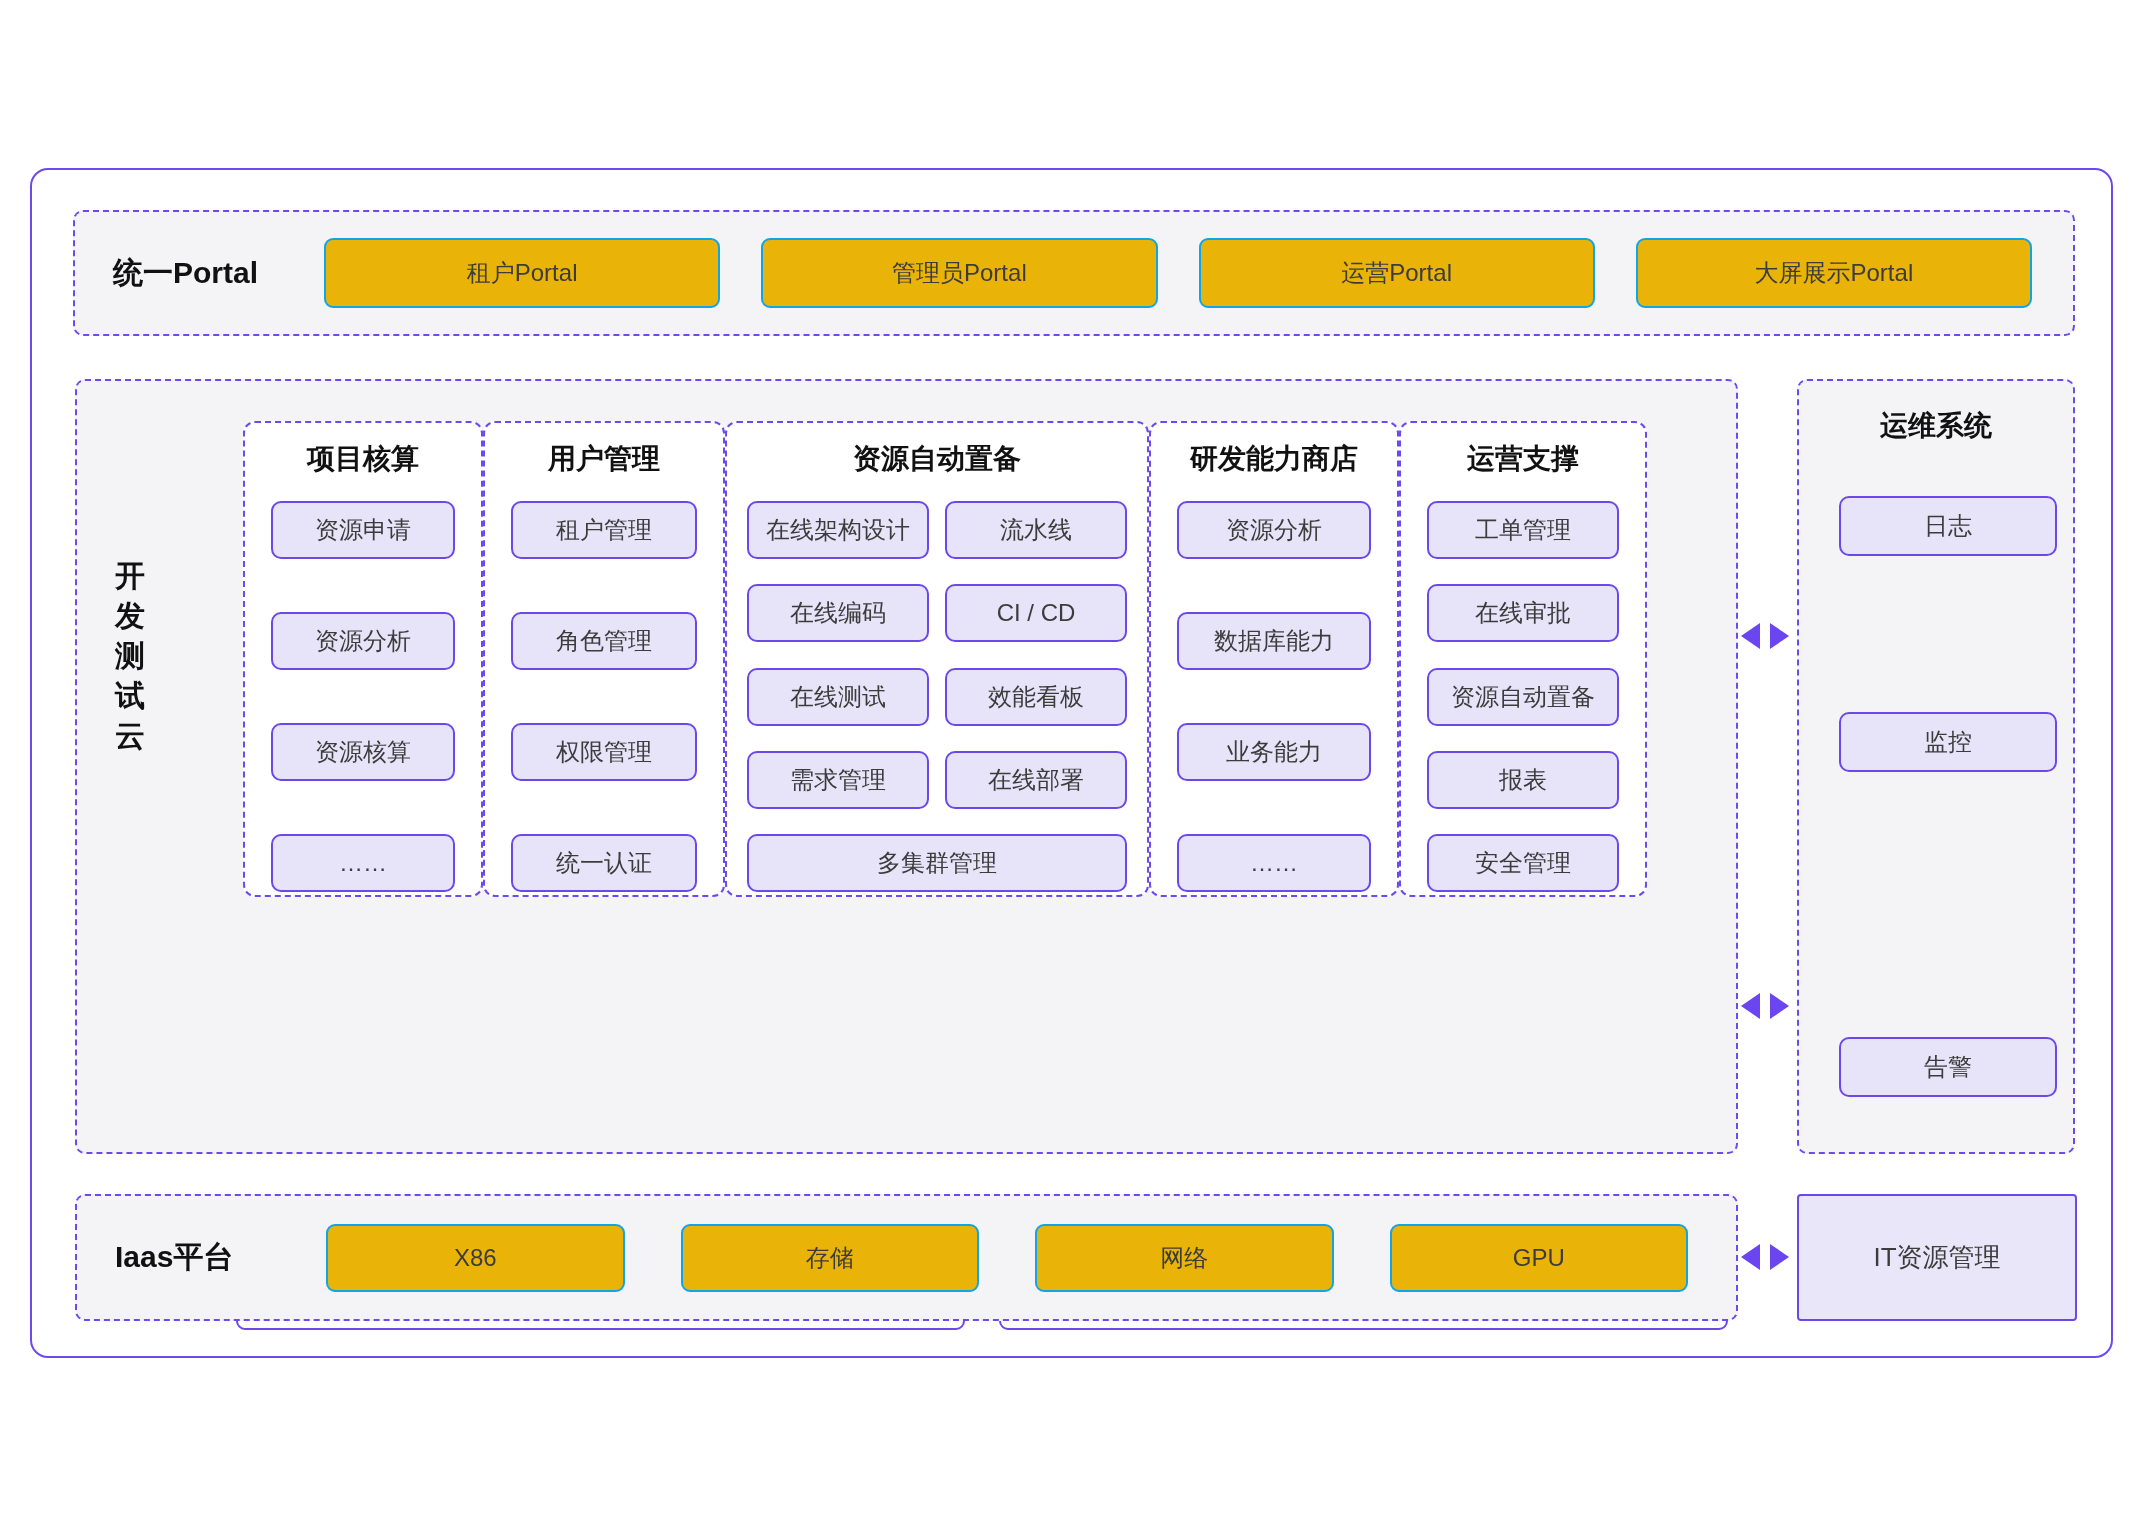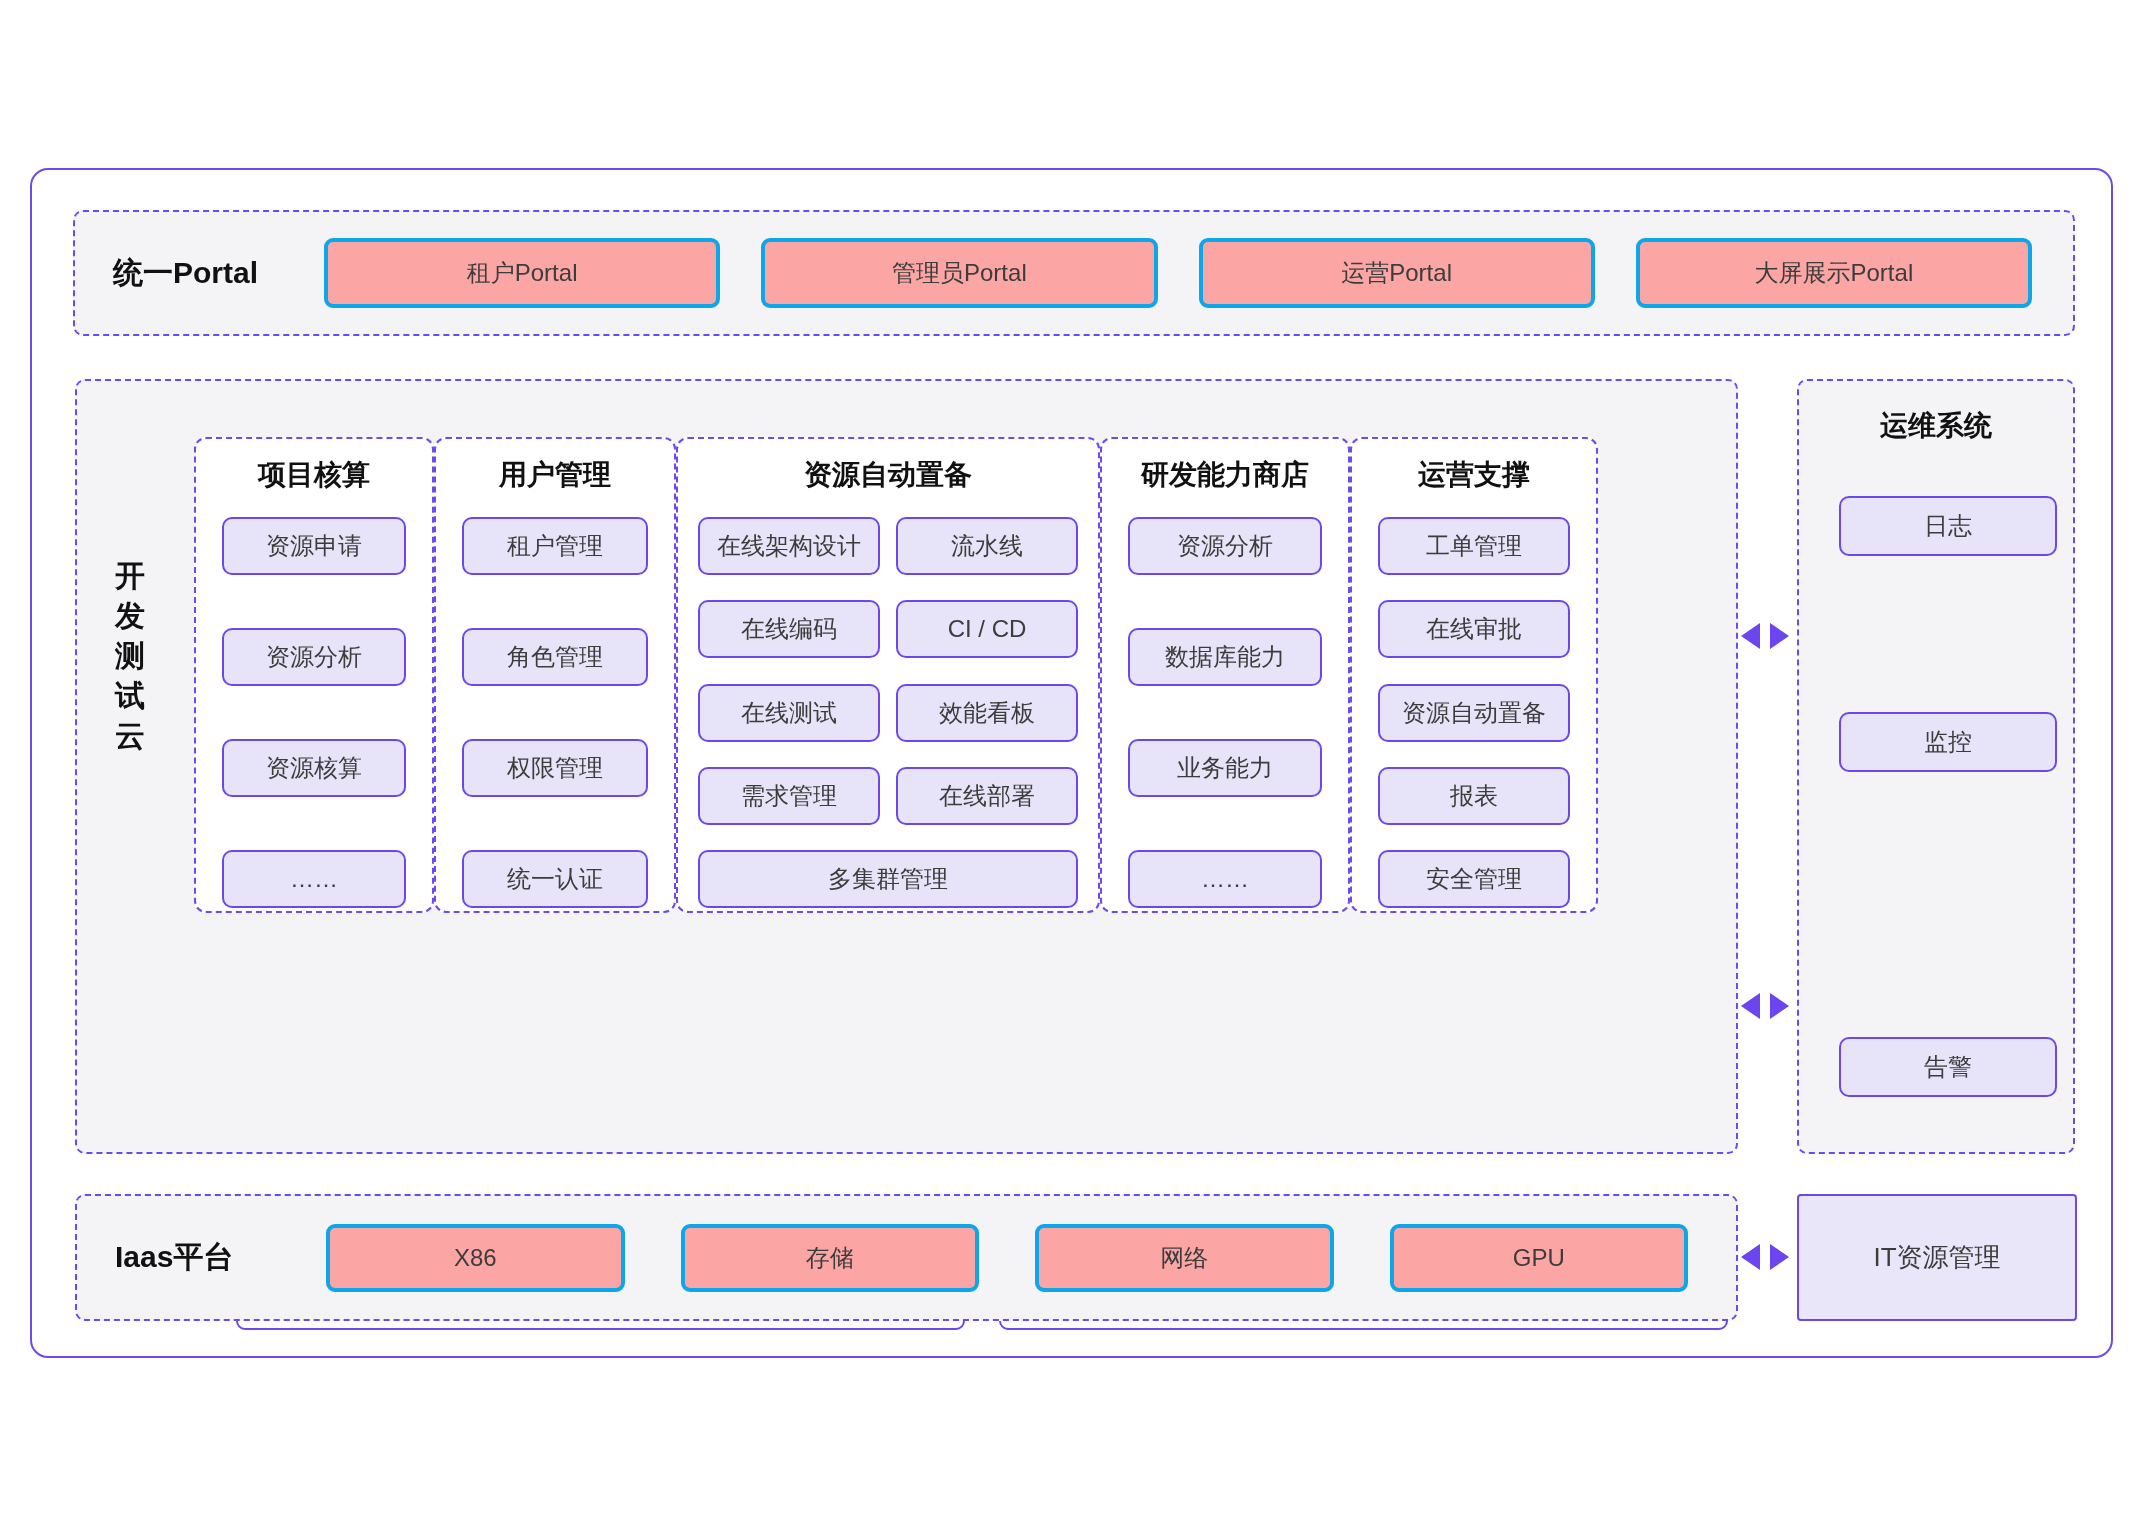--- a/index.html
+++ b/index.html
@@ -11,34 +11,34 @@
     position:absolute;left:30px;top:168px;width:2083px;height:1190px;
     border:2.5px solid #6D4AEE;border-radius:18px;background:#ffffff;box-sizing:border-box;
   }
   .section{
     position:absolute;background:#F4F4F6;border:2px dashed #6D4AEE;border-radius:10px;box-sizing:border-box;
   }
   .portal-section{left:41px;top:40px;width:2002px;height:126px;display:flex;align-items:center;}
   .portal-label{width:249px;padding-left:38px;box-sizing:border-box;font-size:30px;font-weight:bold;color:#111111;}
   .portal-boxes{flex:1;display:flex;gap:41px;padding-right:41px;align-items:center;}
   .white-box{
-    background:#fca5a5;border:4px solid #0ea5e9;border-radius:9px;box-sizing:border-box;
+    background:#eab308;border:2px solid #0ea5e9;border-radius:9px;box-sizing:border-box;
     display:flex;align-items:center;justify-content:center;
     font-size:24px;color:#3C3C3C;
   }
   .portal-boxes .white-box{flex:1;height:70px;}
   .mid-section{left:43px;top:209px;width:1663px;height:775px;}
   .vlabel{
     position:absolute;left:35px;top:175px;width:36px;
     font-size:30px;font-weight:bold;color:#111111;line-height:40px;
     word-break:break-all;text-align:center;
   }
   .columns{
-    position:absolute;left:117px;top:56px;width:1502px;height:476px;
-    display:flex;justify-content:flex-start;
+    position:absolute;left:117px;top:40px;width:1502px;height:476px;
+    display:flex;justify-content:center;
   }
   .column{
     position:relative;background:#ffffff;border:2px dashed #6D4AEE;border-radius:12px;box-sizing:border-box;height:476px;
   }
   .col-1{width:240px;} .col-2{width:242px;} .col-3{width:424px;} .col-4{width:250px;} .col-5{width:248px;}
   .col-title{margin-top:20px;text-align:center;font-size:28px;font-weight:bold;color:#111111;line-height:32px;}
   .col-items{
     position:absolute;left:26px;right:26px;top:78px;height:391px;
     display:flex;flex-direction:column;justify-content:space-between;
   }

